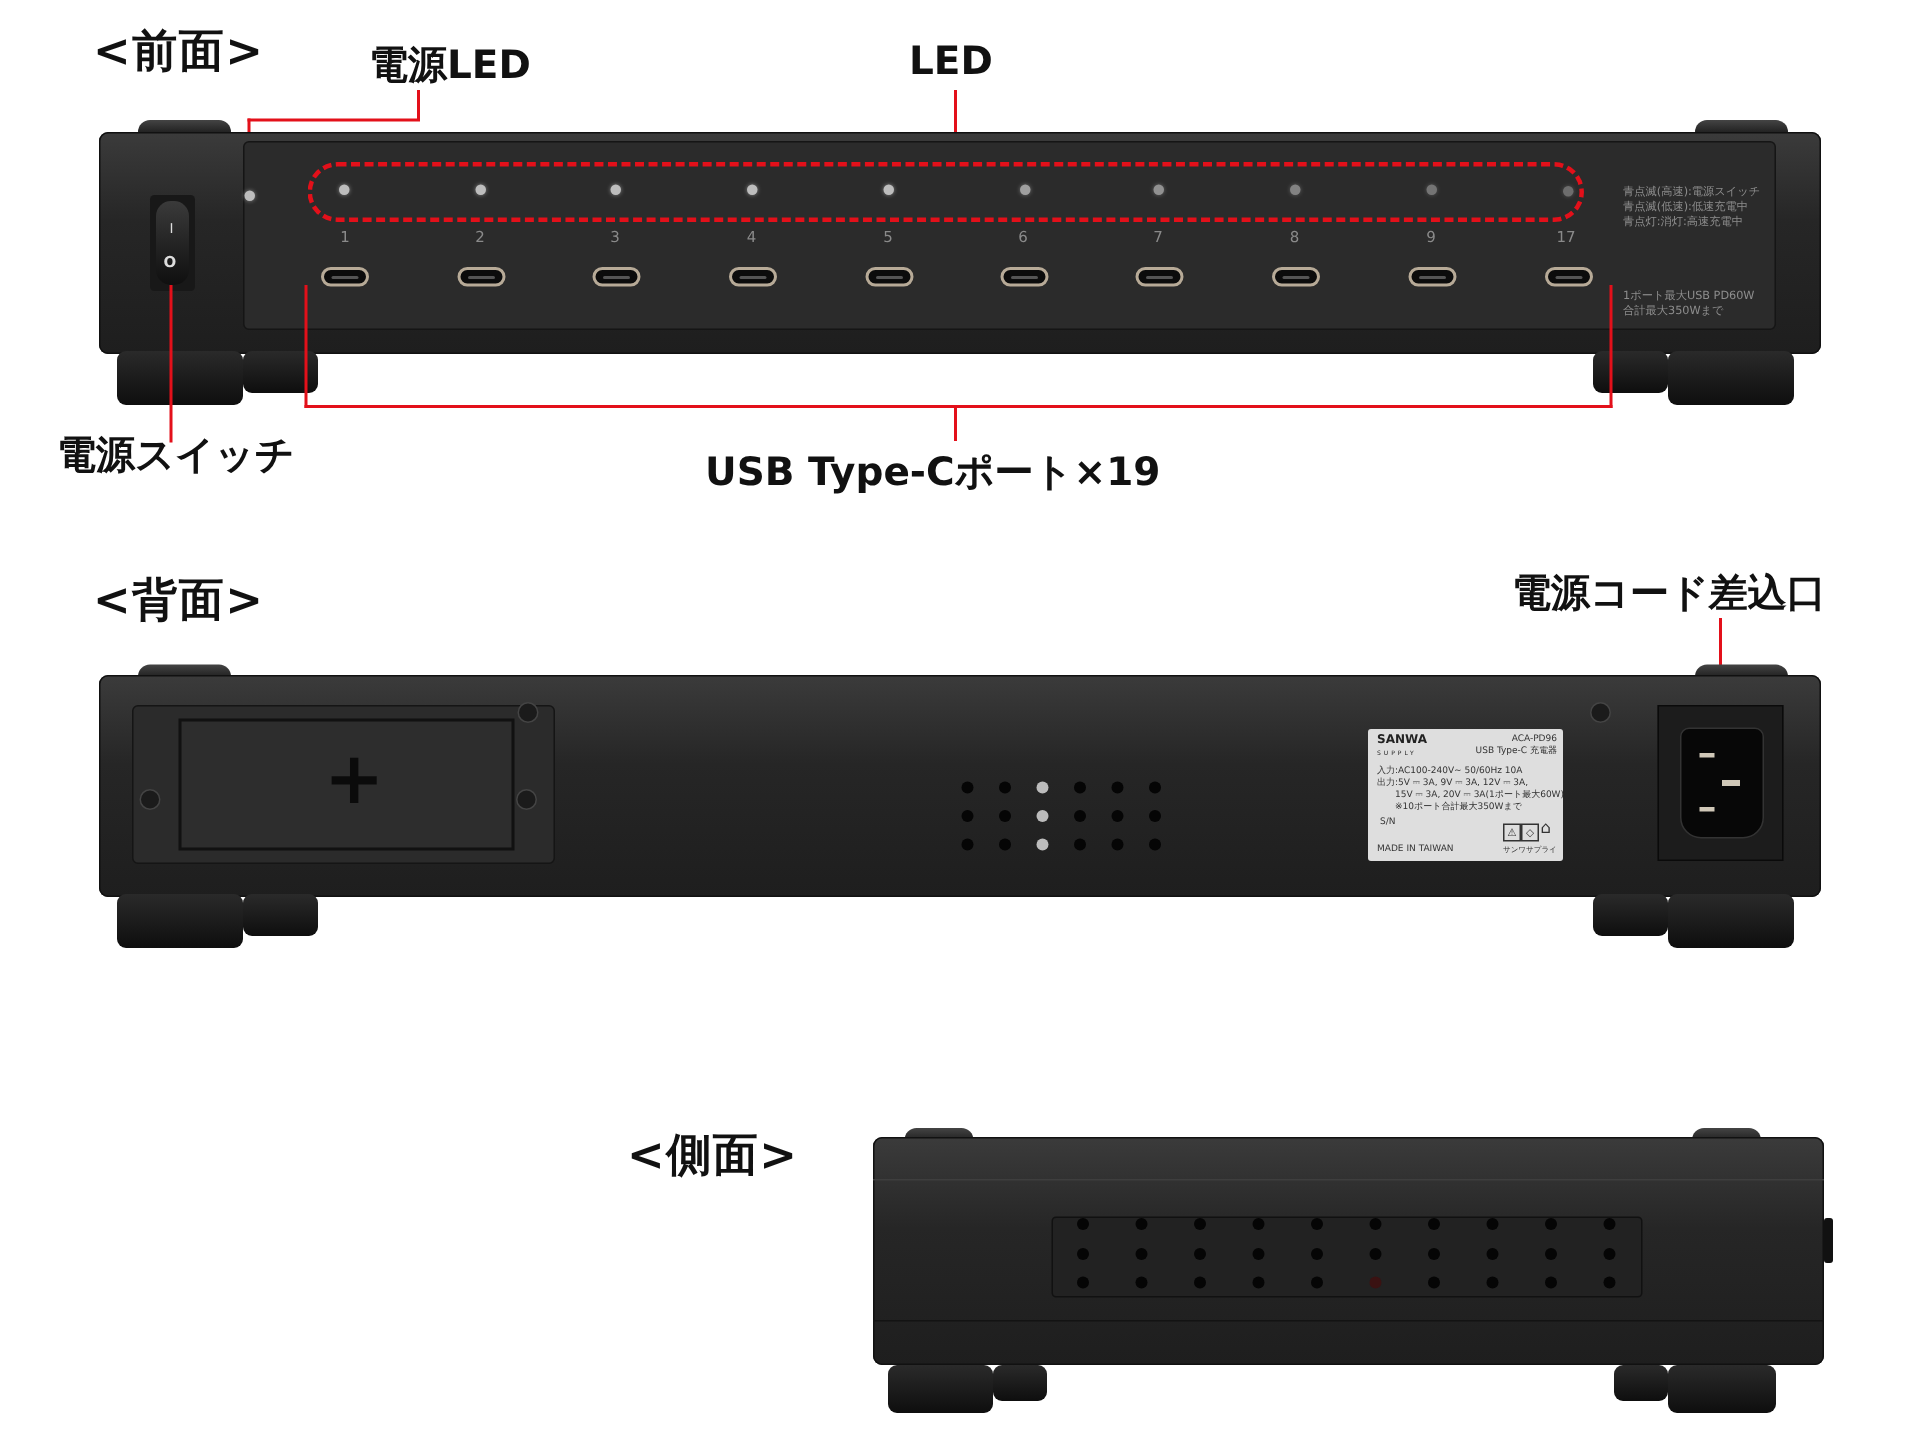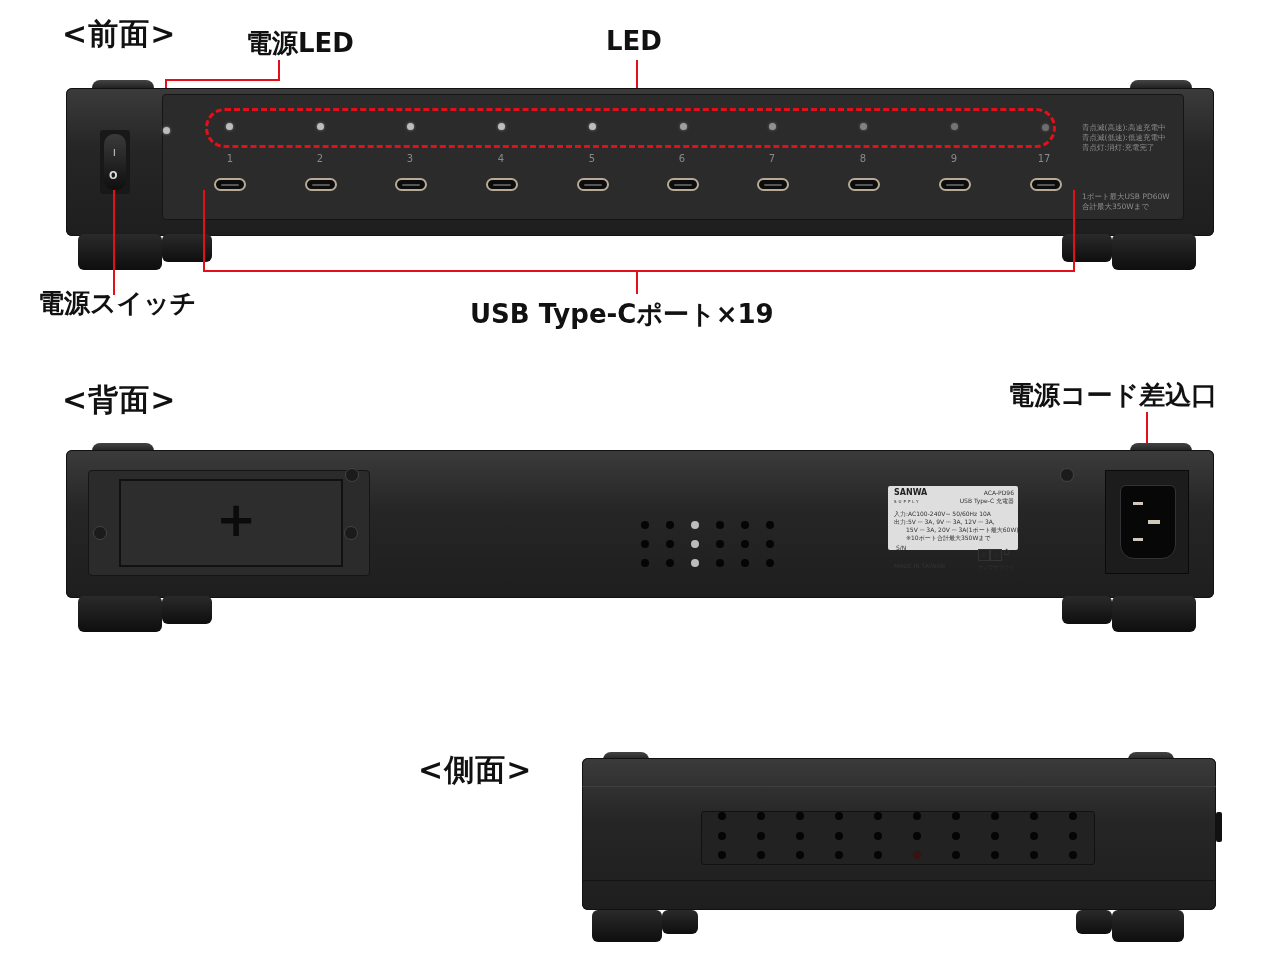--- a/index.html
+++ b/index.html
@@ -82,23 +82,23 @@
 <div class="usbc" style="left:305px;top:178px;"></div>
 <div class="usbc" style="left:395px;top:178px;"></div>
 <div class="usbc" style="left:486px;top:178px;"></div>
 <div class="usbc" style="left:577px;top:178px;"></div>
 <div class="usbc" style="left:667px;top:178px;"></div>
 <div class="usbc" style="left:757px;top:178px;"></div>
 <div class="usbc" style="left:848px;top:178px;"></div>
 <div class="usbc" style="left:939px;top:178px;"></div>
 <div class="usbc" style="left:1030px;top:178px;"></div>
 
-<div class="tinytext" style="left:1082px;top:123px;">青点滅(高速):高速充電中</div>
+<div class="tinytext" style="left:1082px;top:123px;">青点滅(高速):電源スイッチ</div>
 <div class="tinytext" style="left:1082px;top:133px;">青点滅(低速):低速充電中</div>
-<div class="tinytext" style="left:1082px;top:143px;">青点灯:消灯:充電完了</div>
+<div class="tinytext" style="left:1082px;top:143px;">青点灯:消灯:高速充電中</div>
 <div class="tinytext" style="left:1082px;top:192px;">1ポート最大USB PD60W</div>
 <div class="tinytext" style="left:1082px;top:202px;">合計最大350Wまで</div>
 
 <div class="rline" style="left:113px;top:190px;width:2px;height:105px;"></div>
 <div class="rline" style="left:203px;top:190px;width:2px;height:82px;"></div>
 <div class="rline" style="left:203px;top:270px;width:872px;height:2px;"></div>
 <div class="rline" style="left:1073px;top:190px;width:2px;height:82px;"></div>
 <div class="rline" style="left:636px;top:270px;width:2px;height:24px;"></div>
 
 <div class="abs callout" style="left:38px;top:286px;">電源スイッチ</div>
@@ -134,21 +134,21 @@
 <div class="hole" style="left:716px;top:540px;"></div>
 <div class="hole" style="left:741px;top:540px;"></div>
 <div class="hole" style="left:766px;top:540px;"></div>
 <div class="hole" style="left:641px;top:559px;"></div>
 <div class="hole" style="left:666px;top:559px;"></div>
 <div class="hole lit" style="left:691px;top:559px;"></div>
 <div class="hole" style="left:716px;top:559px;"></div>
 <div class="hole" style="left:741px;top:559px;"></div>
 <div class="hole" style="left:766px;top:559px;"></div>
 
-<div class="label-card" style="left:888px;top:486px;width:130px;height:64px;">
+<div class="label-card" style="left:912px;top:486px;width:130px;height:88px;">
   <div class="abs" style="left:6px;top:3px;font-size:8px;font-weight:bold;color:#222;">SANWA</div>
   <div class="abs" style="left:6px;top:12px;font-size:4px;letter-spacing:2px;color:#222;">SUPPLY</div>
   <div class="abs" style="right:4px;top:3px;">ACA-PD96</div>
   <div class="abs" style="right:4px;top:11px;">USB Type-C 充電器</div>
   <div class="abs" style="left:6px;top:24px;white-space:nowrap;">入力:AC100-240V~  50/60Hz 10A</div>
   <div class="abs" style="left:6px;top:32px;white-space:nowrap;">出力:5V ⎓ 3A, 9V ⎓ 3A, 12V ⎓ 3A,</div>
   <div class="abs" style="left:18px;top:40px;white-space:nowrap;">15V ⎓ 3A, 20V ⎓ 3A(1ポート最大60W)</div>
   <div class="abs" style="left:18px;top:48px;white-space:nowrap;">※10ポート合計最大350Wまで</div>
   <div class="abs" style="left:8px;top:58px;">S/N</div>
   <div class="abs" style="left:6px;top:76px;">MADE IN TAIWAN</div>

